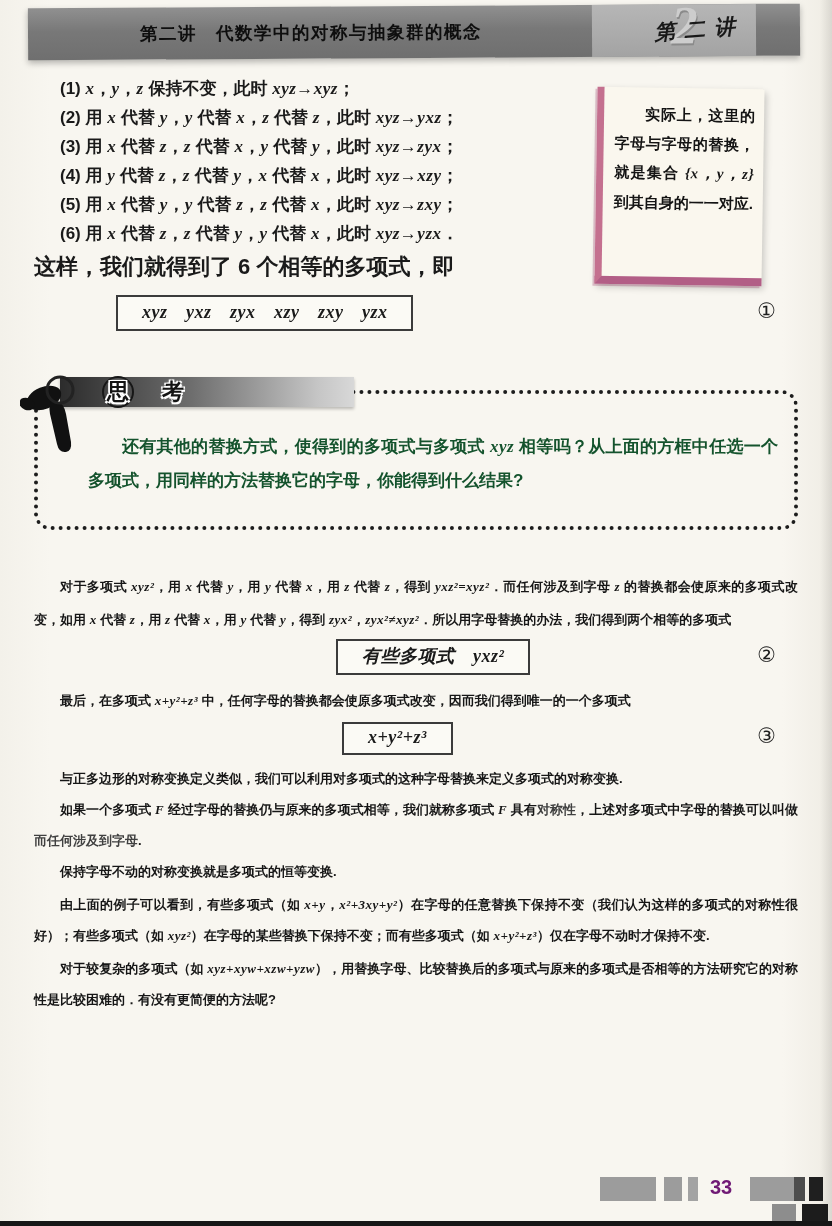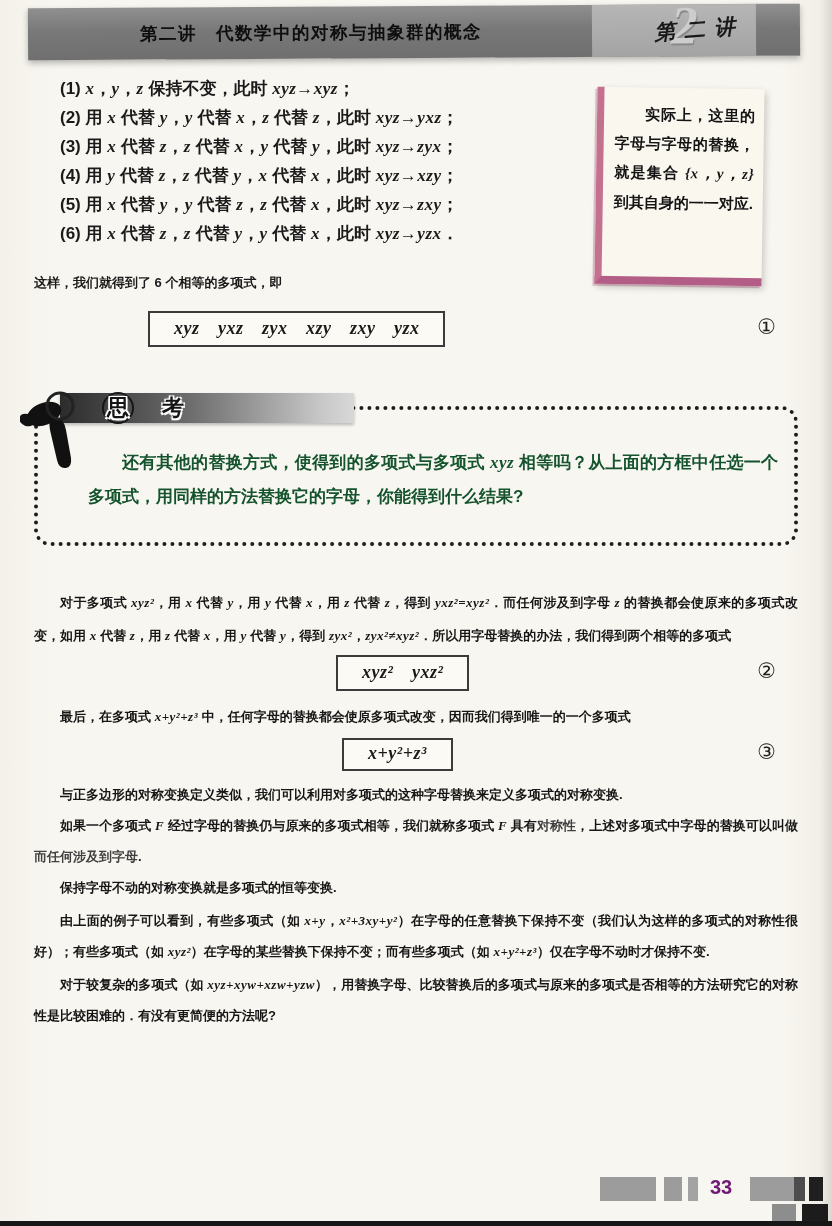--- a/index.html
+++ b/index.html
@@ -44,36 +44,36 @@
     transform:rotate(0.9deg);
   }
   .sticky-note p {
     margin:12px 9px 0 11px;
     font-size:15px; line-height:29px; font-weight:700;
     text-indent:2em; text-align:justify; color:#141414;
   }
   
   .content { position:absolute; left:34px; top:74px; width:764px; }
   .sub-line { font-size:17px; line-height:29px; font-weight:600; padding-left:26px; white-space:nowrap; }
-  .lead-line { font-size:13px; line-height:30px; font-weight:600; margin-top:20px; }
+  .lead-line { font-size:22px; line-height:30px; font-weight:600; margin-top:4px; }
   .seg.cn { }
   .seg.m  { font-family:"Liberation Serif", serif; font-style:italic; font-weight:600; letter-spacing:0.5px; }
   .seg.hl { color:#404040; font-weight:900; }
   .box-row { position:relative; margin-top:12px; height:38px; display:flex; align-items:center; }
   .formula-box {
     border:2px solid #3b3b3b; background:#fbfaf5;
     padding:3px 24px 5px 24px;
     font-family:"Liberation Serif", serif; font-style:italic; font-weight:600;
     font-size:18px; letter-spacing:0.5px; white-space:pre;
   }
   .circle-label {
     position:absolute; right:22px; top:5px;
     font-family:"DejaVu Sans", sans-serif; font-style:normal; font-size:21px; color:#1e1e1e;
   }
-  .ml-box1 { margin-left:114px; }
+  .ml-box1 { margin-left:82px; }
   .ml-box2 { margin-left:302px; }
   .ml-box3 { margin-left:308px; }
   
   .think-box {
     margin-top:58px; position:relative;
     border:4px dotted #1d1d1d; border-radius:16px;
     padding:36px 16px 8px 50px; min-height:140px;
   }
   .think-banner {
     position:absolute; left:22px; top:-17px; width:294px; height:30px;
@@ -150,21 +150,21 @@
       <ellipse cx="7" cy="36" rx="8" ry="6" transform="rotate(20 7 36)" fill="#111"></ellipse>
       <path d="M33 32 q11 2 13 14 l5 28 q1 9 -5 10 q-7 1 -9 -8 l-7 -30 q-2 -11 3 -14 Z" fill="#111"></path>
       <circle cx="40" cy="22" r="13" fill="none" stroke="#222" stroke-width="3"></circle>
     </svg>
     <p class="think-question"><span class="seg cn">还有其他的替换方式，使得到的多项式与多项式 </span><span class="seg m">xyz</span><span class="seg cn"> 相等吗？从上面的方框中任选一个多项式，用同样的方法替换它的字母，你能得到什么结果?</span></p>
   </section>
 
   <p class="para p-tall mt40"><span class="seg cn">对于多项式 </span><span class="seg m">xyz²</span><span class="seg cn">，用 </span><span class="seg m">x</span><span class="seg cn"> 代替 </span><span class="seg m">y</span><span class="seg cn">，用 </span><span class="seg m">y</span><span class="seg cn"> 代替 </span><span class="seg m">x</span><span class="seg cn">，用 </span><span class="seg m">z</span><span class="seg cn"> 代替 </span><span class="seg m">z</span><span class="seg cn">，得到 </span><span class="seg m">yxz²=xyz²</span><span class="seg cn">．而任何涉及到字母 </span><span class="seg m">z</span><span class="seg cn"> 的替换都会使原来的多项式改变，如用 </span><span class="seg m">x</span><span class="seg cn"> 代替 </span><span class="seg m">z</span><span class="seg cn">，用 </span><span class="seg m">z</span><span class="seg cn"> 代替 </span><span class="seg m">x</span><span class="seg cn">，用 </span><span class="seg m">y</span><span class="seg cn"> 代替 </span><span class="seg m">y</span><span class="seg cn">，得到 </span><span class="seg m">zyx²</span><span class="seg cn">，</span><span class="seg m">zyx²≠xyz²</span><span class="seg cn">．所以用字母替换的办法，我们得到两个相等的多项式</span></p>
 
   <div class="box-row mt2">
-    <div class="formula-box ml-box2">xyz²　yxz²</div>
+    <div class="formula-box ml-box2">有些多项式　yxz²</div>
     <span class="circle-label">②</span>
   </div>
 
   <p class="para p-tall mt8"><span class="seg cn">最后，在多项式 </span><span class="seg m">x+y²+z³</span><span class="seg cn"> 中，任何字母的替换都会使原多项式改变，因而我们得到唯一的一个多项式</span></p>
 
   <div class="box-row mt2">
     <div class="formula-box ml-box3">x+y²+z³</div>
     <span class="circle-label">③</span>
   </div>
 

